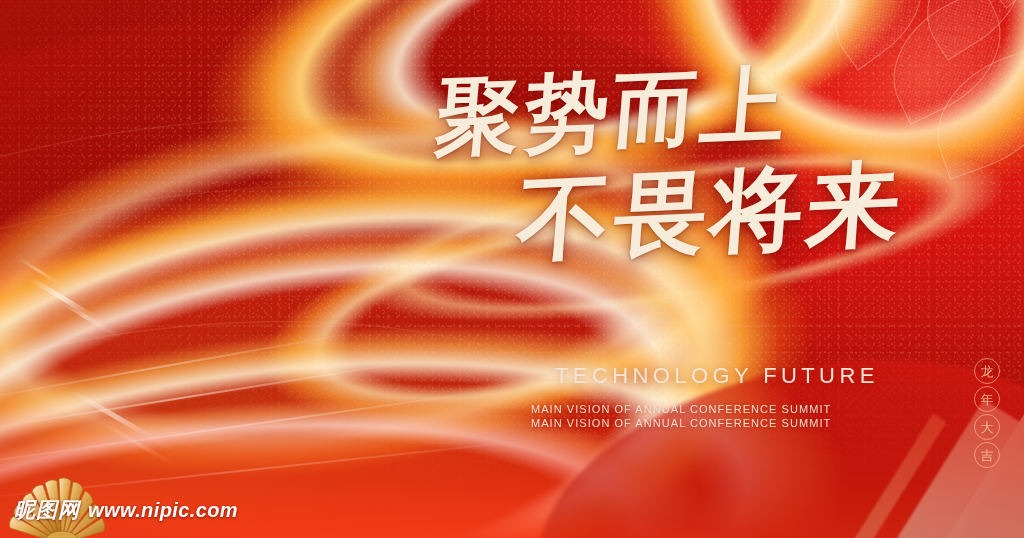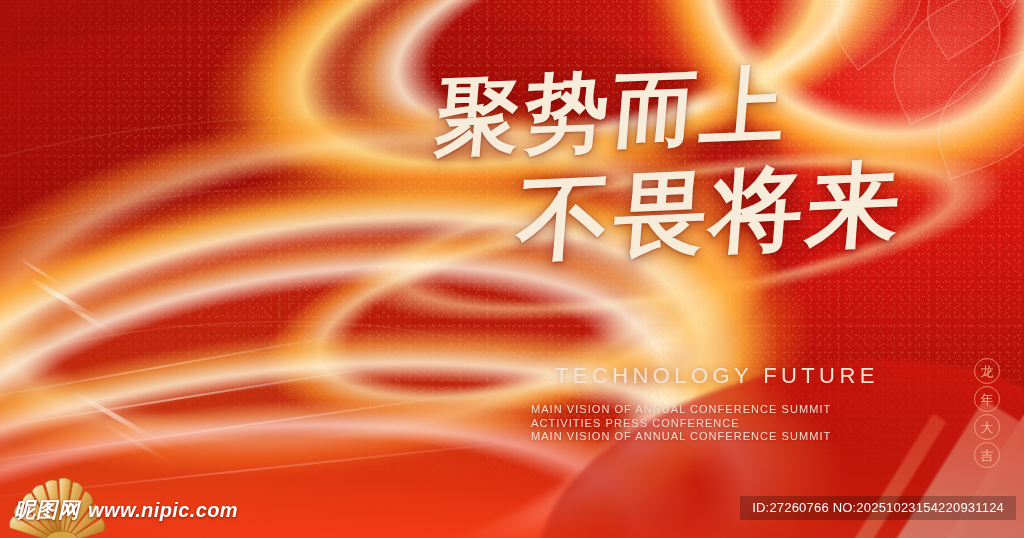--- a/index.html
+++ b/index.html
@@ -470,21 +470,20 @@
 
     <div class="headline">
       <div class="hl-line hl-line-1">聚势而上</div>
       <div class="hl-line hl-line-2">不畏将来</div>
     </div>
 
     <div class="eng-title">TECHNOLOGY FUTURE</div>
 
     <div class="sub-lines">
       <div>MAIN VISION OF ANNUAL CONFERENCE SUMMIT</div>
-      <div>ACTIVITIES PRESS CONFERENCE</div>
       <div>MAIN VISION OF ANNUAL CONFERENCE SUMMIT</div>
     </div>
 
     <div class="seals">
       <div class="seal">龙</div>
       <div class="seal">年</div>
       <div class="seal">大</div>
       <div class="seal">吉</div>
     </div>
 
@@ -511,15 +510,14 @@
         <path d="M54 74 L77 21 Q84 24 85 32 L54 74 Z"></path>
         <path d="M54 74 L87 34 Q93 38 92 46 L54 74 Z"></path>
         <path d="M54 74 L94 48 Q98 54 96 61 L54 74 Z"></path>
       </g>
       <ellipse cx="54" cy="70" rx="16" ry="9" fill="#d9a542" stroke="#9c6c1c" stroke-width="0.7"></ellipse>
     </svg>
     <div class="wm-logo">昵图网</div>
     <div class="wm-url">www.nipic.com</div>
   </div>
 
-  <div class="id-badge">ID:27260766 NO:20251023154220931124</div>
 
 </div>
 
 </body></html>

